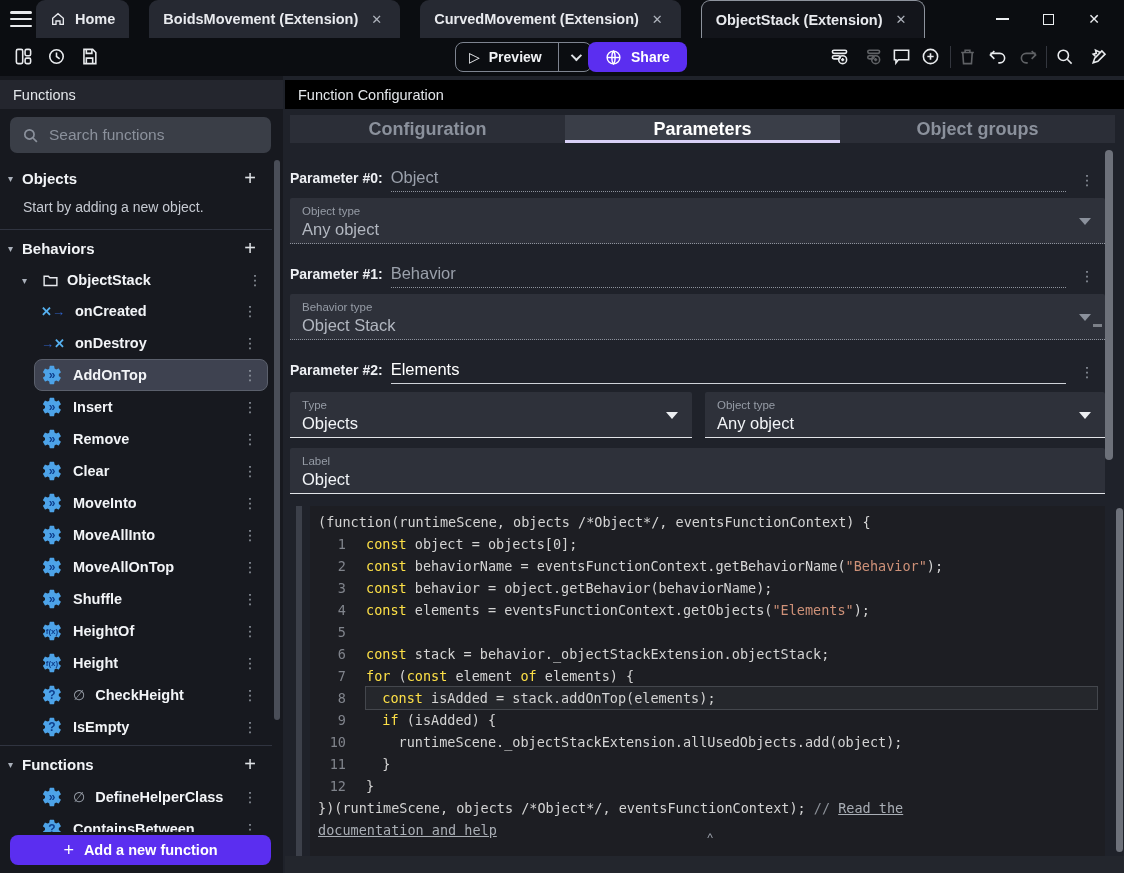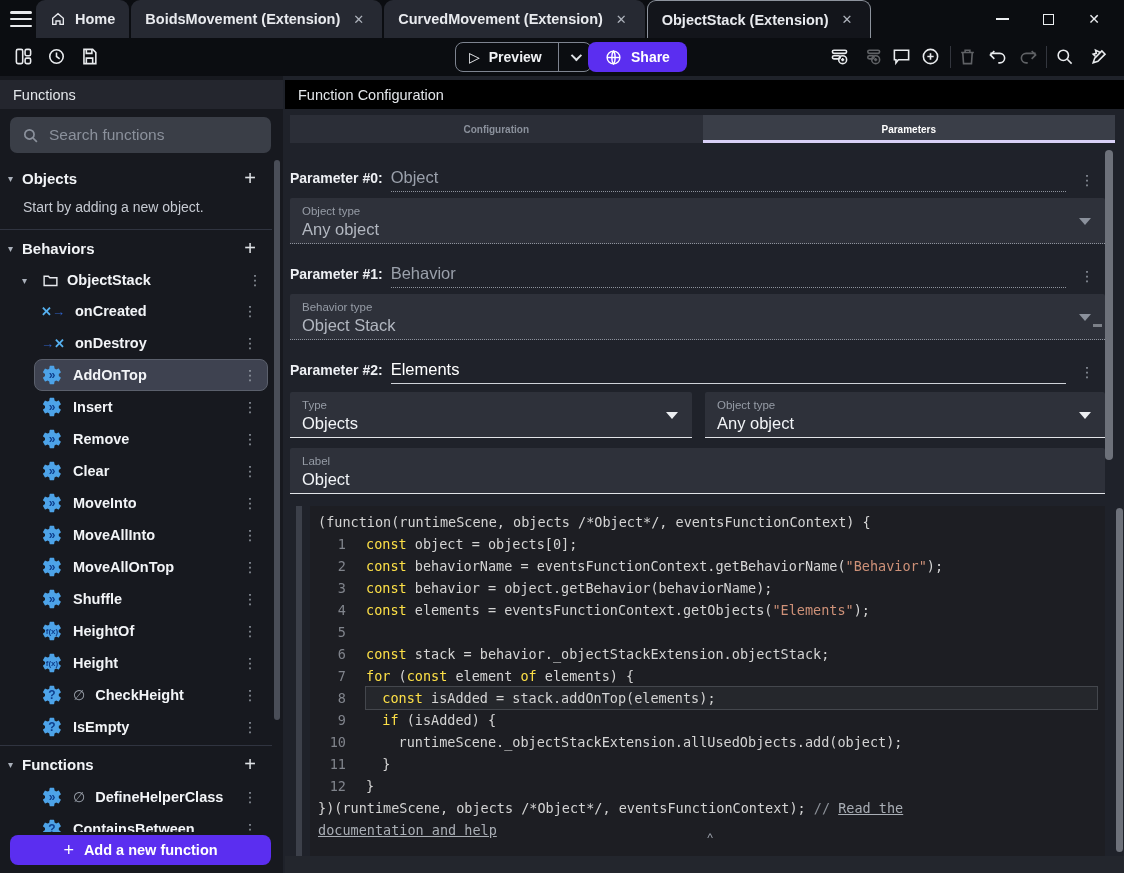--- a/index.html
+++ b/index.html
@@ -6,21 +6,21 @@
   html,body { background:#0b0d11; }
   body { font-family:"Liberation Sans", sans-serif; }
   #app { position:relative; width:1124px; height:873px; overflow:hidden; background:#1f222a; }
   .abs { position:absolute; }
 
   
   #titlebar { left:0; top:0; width:1124px; height:38px; background:#0b0d11; }
   #hamburger { left:10px; top:11px; width:22px; height:16px; display:flex; flex-direction:column; justify-content:space-between; cursor:pointer; }
   #hamburger i { display:block; height:2.5px; background:#e9ebee; border-radius:2px; }
   .tabs-row { left:36px; top:0; height:38px; display:flex; align-items:stretch; }
-  .app-tab { display:flex; align-items:center; gap:9px; padding:0 14px; margin-right:2px; background:#262932; border-radius:9px 9px 0 0; color:#e8eaee; font-size:14.5px; font-weight:bold; }
+  .app-tab { display:flex; align-items:center; gap:9px; padding:0 14px; margin-right:20px; background:#262932; border-radius:9px 9px 0 0; color:#e8eaee; font-size:14.5px; font-weight:bold; }
   .app-tab.active { background:#13151b; border:1px solid #8d939d; border-bottom:none; }
   .tab-close { color:#aeb3bc; font-size:13px; font-weight:normal; padding:2px 4px; cursor:pointer; }
   .home-ic { width:16px; height:16px; }
   .win-controls { right:0; top:0; height:38px; display:flex; align-items:center; gap:14px; padding-right:14px; }
   .win-btn { width:32px; height:28px; display:flex; align-items:center; justify-content:center; color:#eceef1; font-size:14px; cursor:pointer; }
   .win-min i { width:13px; height:2px; background:#eceef1; display:block; }
   .win-max i { width:11px; height:11px; border:1.5px solid #eceef1; display:block; }
 
   
   #toolbar { left:0; top:38px; width:1124px; height:38px; background:#0b0d11; }
@@ -65,21 +65,21 @@
   .life .x { color:#56b1f0; } .life .ar { color:#2f63cc; }
   .priv { color:#9aa0aa; font-size:14px; }
   #add-fn-btn { left:10px; top:759px; width:261px; height:30px; background:#5b2ef0; border-radius:8px; display:flex; align-items:center; justify-content:center; gap:10px; color:#fff; cursor:pointer; }
   #add-fn-btn .plus { font-size:18px; } #add-fn-btn .lbl { font-size:14.5px; font-weight:bold; }
   #sb-scroll { left:274px; top:84px; width:6px; height:560px; background:#4a4e58; border-radius:3px; }
 
   
   #main { left:285px; top:76px; width:839px; height:797px; background:#1f222a; }
   #main-header { left:0; top:4px; width:839px; height:29px; background:#000000; display:flex; align-items:center; padding-left:13px; color:#e3e6ea; font-size:14.5px; }
   #cfg-tabs { left:5px; top:39px; width:825px; height:28px; display:flex; background:#2b2e37; }
-  .cfg-tab { flex:1; display:flex; align-items:center; justify-content:center; color:#8b919c; font-size:10px; font-weight:bold; cursor:pointer; position:relative; }
+  .cfg-tab { flex:1; display:flex; align-items:center; justify-content:center; color:#8b919c; font-size:18px; font-weight:bold; cursor:pointer; position:relative; }
   .cfg-tab.active { background:#3a3e48; color:#fff; }
   .cfg-tab.active::after { content:""; position:absolute; left:0; right:0; bottom:0; height:3px; background:#d8d0f6; }
 
   .param-row { position:absolute; left:5px; width:810px; height:34px; display:flex; align-items:flex-end; }
   .param-label { color:#eef0f4; font-size:14px; font-weight:bold; padding-bottom:6px; white-space:nowrap; }
   .param-name { flex:1; margin-left:8px; font-size:16.5px; padding-bottom:4px; }
   .param-name.off { color:#9aa0ab; border-bottom:1px dotted #8e939d; }
   .param-name.on { color:#ffffff; border-bottom:1px solid #cfd3d9; }
   .param-row .kebab { padding:0 6px 4px 14px; }
 
@@ -432,20 +432,21 @@
   </div>
 
   <div id="main" class="abs">
     <div id="main-header" class="abs">
         <span>Function Configuration</span>
       </div>
 
     <div id="cfg-tabs" class="abs">
       <div class="cfg-tab">Configuration</div>
       <div class="cfg-tab active">Parameters</div>
+      <div class="cfg-tab">Object groups</div>
     </div>
 
     <div class="param-row" style="top:82px">
       <span class="param-label">Parameter #0:</span>
       <span class="param-name off">Object</span>
       <span class="kebab">⋮</span>
     </div>
     <div class="field off" style="left:5px; top:122px; width:815px; height:46px;">
       <div class="f-label">Object type</div>
       <div class="f-value">Any object</div>

